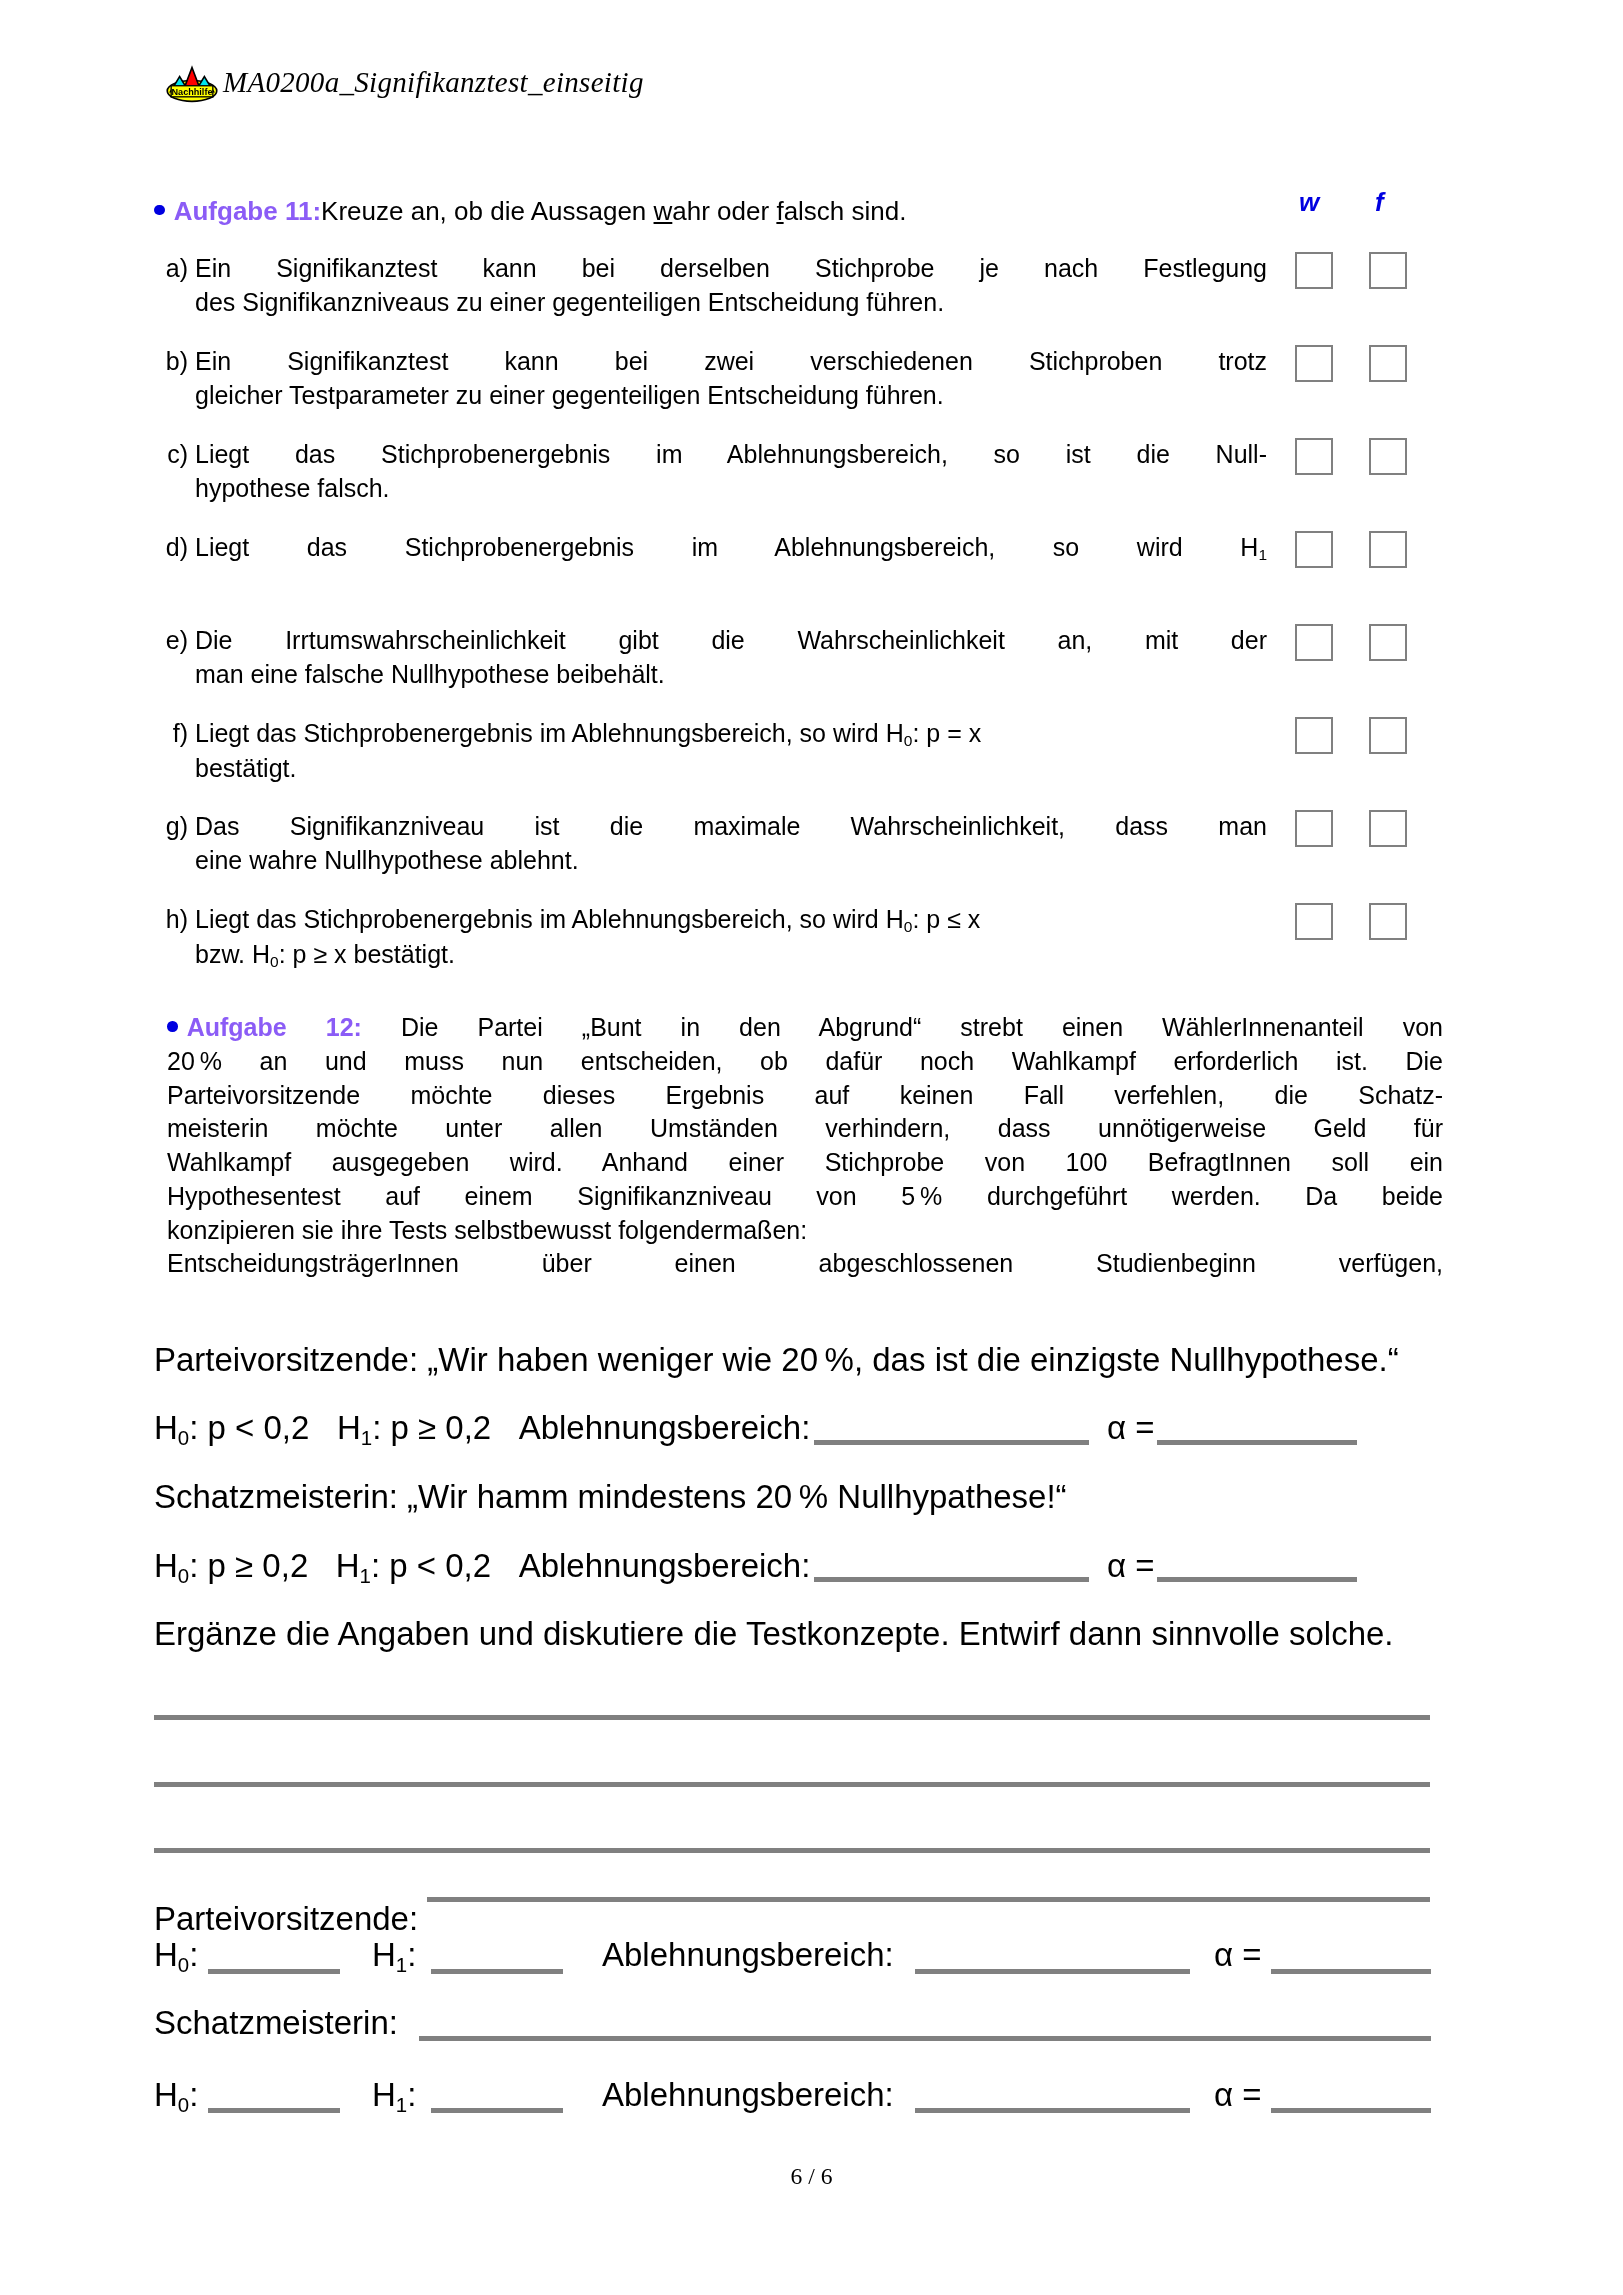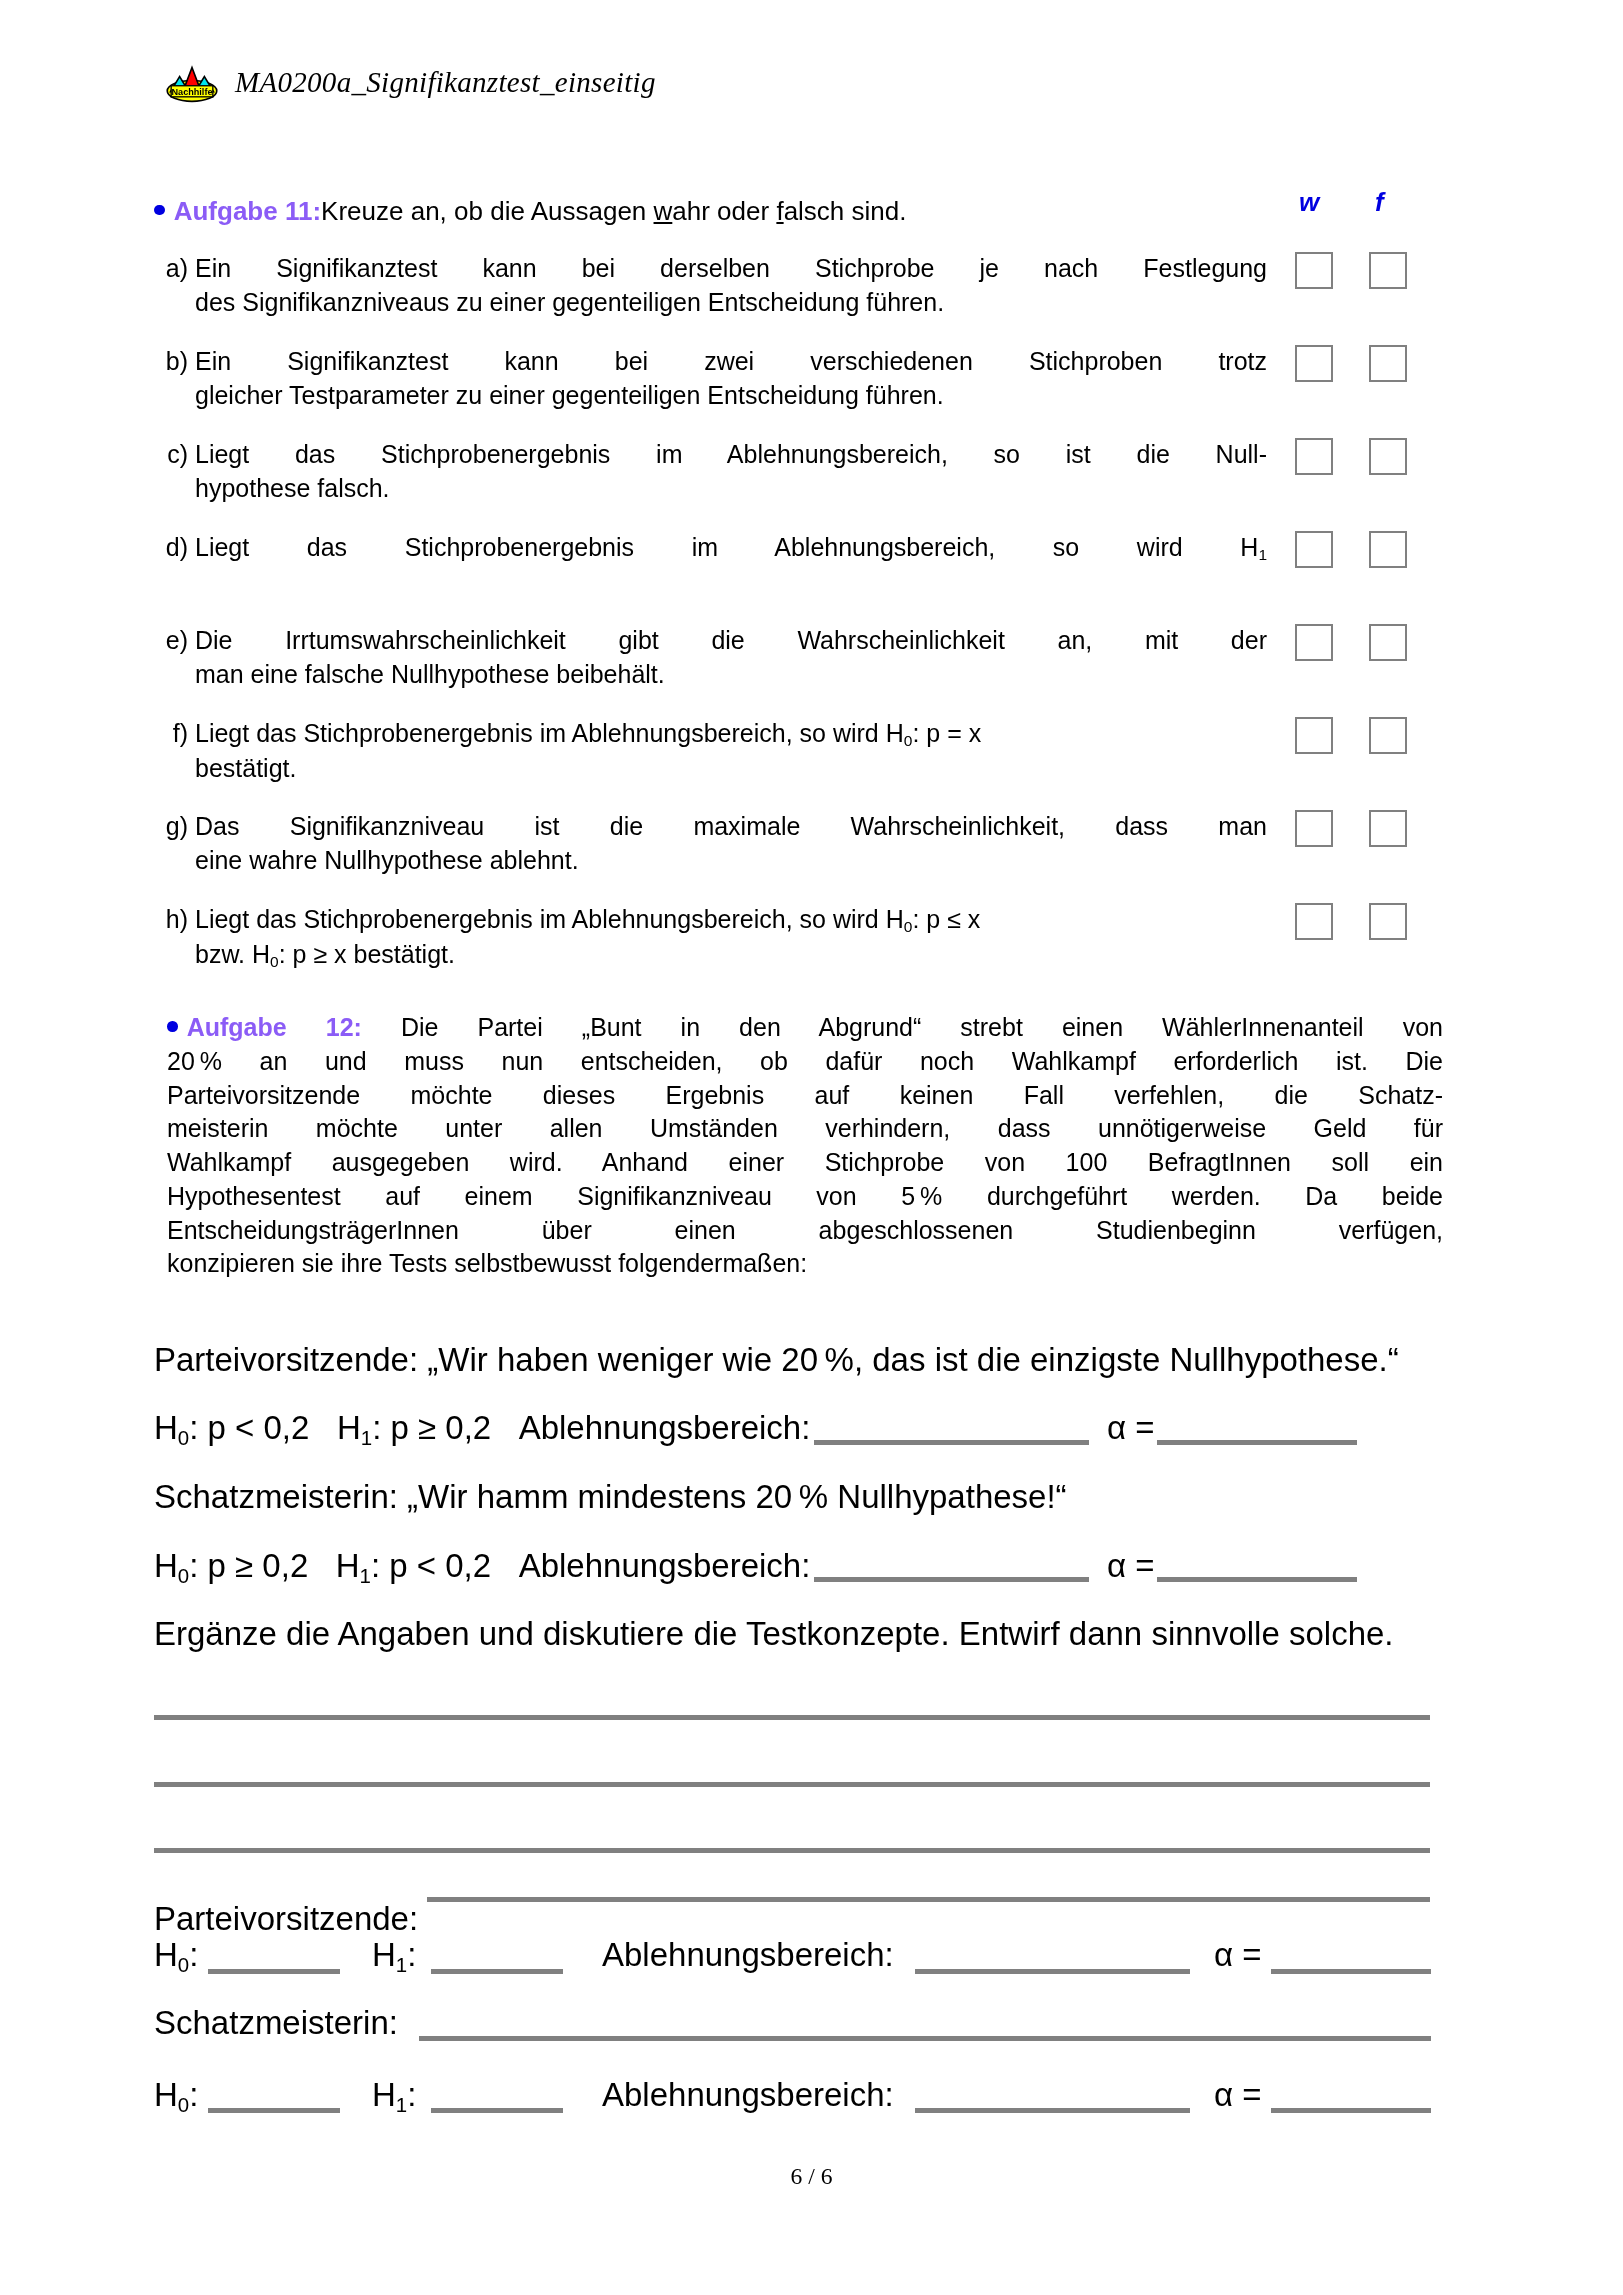--- a/index.html
+++ b/index.html
@@ -23,21 +23,21 @@
     height: 2295px;
   }
 
   
   .header {
     position: absolute;
     left: 164px;
     top: 62px;
     display: flex;
     align-items: center;
-    gap: 15px;
+    gap: 3px;
   }
   .logo {
     position: relative;
     width: 56px;
     height: 41px;
     flex: 0 0 auto;
   }
   .logo svg { display: block; }
   .doc-title {
     font-family: "Liberation Serif", serif;
@@ -276,22 +276,22 @@
   <div class="cb cb-w" style="top:903px;"></div>
   <div class="cb cb-f" style="top:903px;"></div>
 
   <div class="para" style="top:1011px;">
     <span class="jl"><span class="bullet-dot"></span><span class="task-label">Aufgabe 12:</span> <span>Die Partei „Bunt in den Abgrund“ strebt einen WählerInnenanteil von</span></span>
     <span class="jl">20 % an und muss nun entscheiden, ob dafür noch Wahlkampf erforderlich ist. Die</span>
     <span class="jl">Parteivorsitzende möchte dieses Ergebnis auf keinen Fall verfehlen, die Schatz-</span>
     <span class="jl">meisterin möchte unter allen Umständen verhindern, dass unnötigerweise Geld für</span>
     <span class="jl">Wahlkampf ausgegeben wird. Anhand einer Stichprobe von 100 BefragtInnen soll ein</span>
     <span class="jl">Hypothesentest auf einem Signifikanzniveau von 5 % durchgeführt werden. Da beide</span>
+    <span class="jl last">konzipieren sie ihre Tests selbstbewusst folgendermaßen:</span>
     <span class="jl">EntscheidungsträgerInnen über einen abgeschlossenen Studienbeginn verfügen,</span>
-    <span class="jl last">konzipieren sie ihre Tests selbstbewusst folgendermaßen:</span>
   </div>
 
   <div class="plainline" style="top:1339px;">Parteivorsitzende: „Wir haben weniger wie 20 %, das ist die einzigste Nullhypothese.“</div>
 
   <div class="plainline" style="top:1407px;">
     <span>H</span><sub class="ss">0</sub><span>: p &lt; 0,2</span>&nbsp;&nbsp;&nbsp;<span>H</span><sub class="ss">1</sub><span>: p ≥ 0,2</span>&nbsp;&nbsp;&nbsp;<span>Ablehnungsbereich:</span>
   </div>
   <div class="rule" style="left:814px; top:1440px; width:275px;"></div>
   <div class="plainline" style="left:1107px; top:1407px;">α =</div>
   <div class="rule" style="left:1157px; top:1440px; width:200px;"></div>

